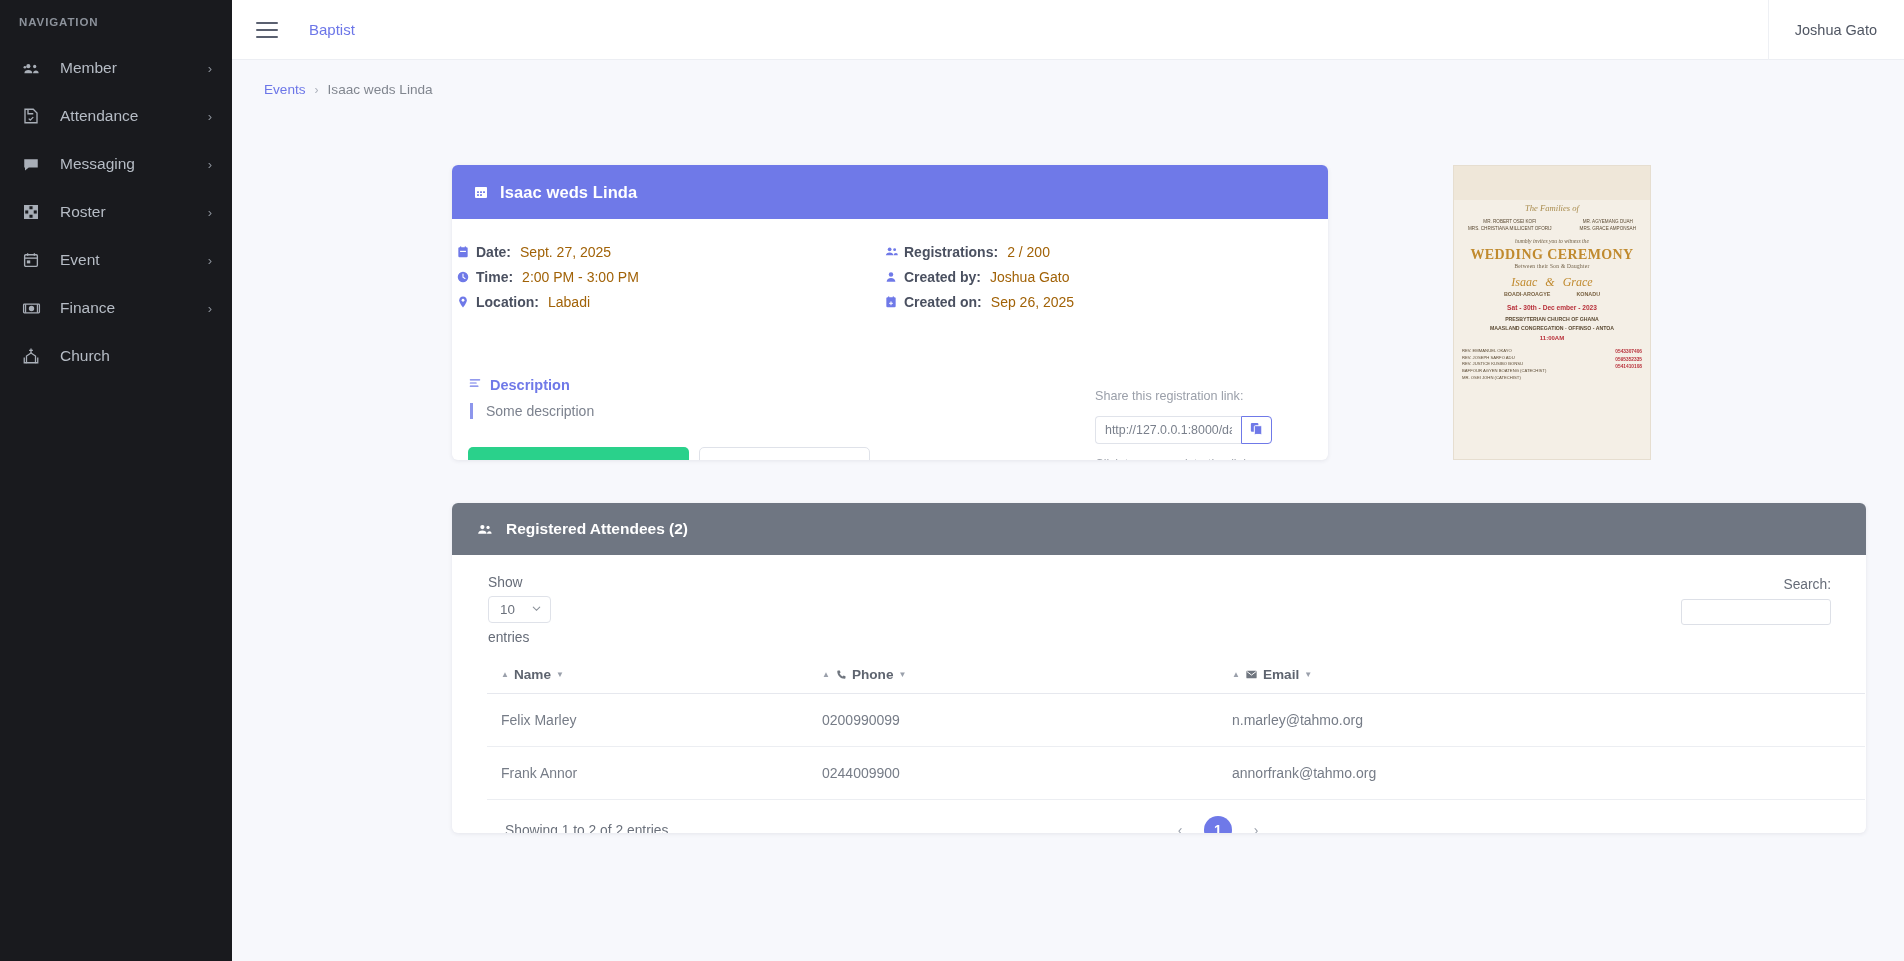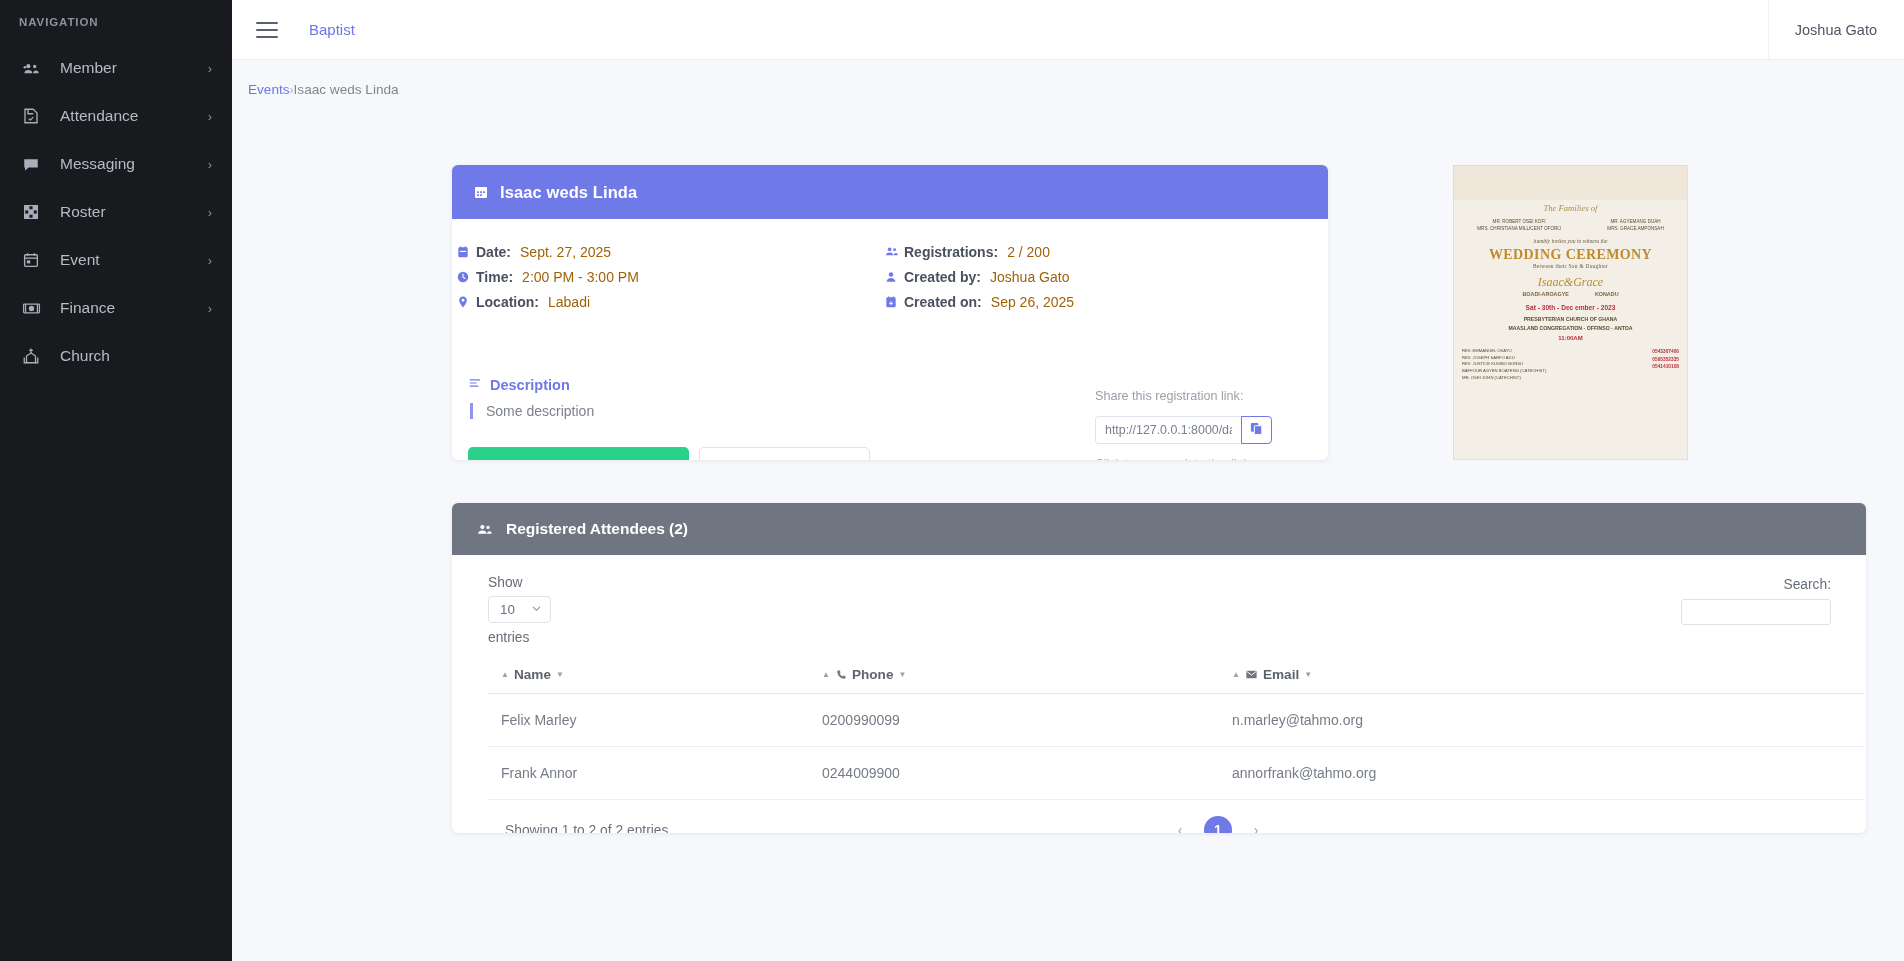--- a/index.html
+++ b/index.html
@@ -61,22 +61,22 @@
   }
 
   
   #content {
     position: absolute; left: 232px; top: 60px;
     width: 1672px; height: 901px;
     background: #f7f8fc;
     overflow: hidden;
   }
   #breadcrumb {
-    display: flex; align-items: center; 
-    padding: 22px 0 0 16px; font-size: 13.6px;
+    display: flex; align-items: center; gap: 9px;
+    padding: 22px 0 0 32px; font-size: 13.6px;
   }
   #breadcrumb .bc-link { color: #6c76e8; cursor: pointer; }
   #breadcrumb .bc-sep { color: #aeb3bd; font-size: 12px; }
   #breadcrumb .bc-current { color: #81868f; }
 
   
   #event-card {
     position: absolute; left: 220px; top: 105px;
     width: 876px; height: 295px;
     background: #fff; border-radius: 6px;
@@ -140,38 +140,38 @@
     width: 31px; height: 28px;
     border: 1px solid #6f79e8; border-radius: 0 4px 4px 0;
     background: #fff; display: flex; align-items: center; justify-content: center;
     cursor: pointer; color: #6f79e8;
   }
   #share-block .share-hint { margin-top: 13px; font-size: 12.2px; color: #a0a5ae; }
 
   
   #flyer {
     position: absolute; left: 1221px; top: 105px;
-    width: 235px; height: 295px;
+    width: 198px; height: 295px;
     background: #f4efe6;
     border: 1px solid #e6ded0;
     overflow: hidden;
     font-family: "Liberation Serif", serif;
     text-align: center;
   }
   #flyer .fl-top { height: 34px; background: #efe7d9; position: relative; }
   #flyer .fl-fam { font-size: 8.6px; color: #a98c4e; font-style: italic; margin-top: 3px; }
   #flyer .fl-parents {
     display: flex; justify-content: space-around; margin-top: 5px;
     font-size: 4.6px; color: #5b4a33; line-height: 1.55; font-family: "Liberation Sans", sans-serif;
   }
   #flyer .fl-inv { font-size: 5.6px; color: #6b5a40; margin-top: 6px; font-style: italic; }
   #flyer .fl-wed { font-size: 14px; color: #c08a2e; font-weight: bold; letter-spacing: .4px; margin-top: 3px; }
   #flyer .fl-bet { font-size: 5.4px; color: #6b5a40; letter-spacing: .3px; }
   #flyer .fl-names {
-    display: flex; justify-content: center; align-items: center; 
+    display: flex; justify-content: center; align-items: center; gap: 8px;
     margin-top: 6px; color: #c08a2e; font-style: italic; font-size: 12px;
   }
   #flyer .fl-surnames {
     display: flex; justify-content: center; gap: 26px; margin-top: 1px;
     font-size: 5.4px; color: #7a6343; font-weight: bold; font-family: "Liberation Sans", sans-serif;
   }
   #flyer .fl-date {
     margin-top: 7px; font-size: 6.6px; color: #b8303a; font-weight: bold;
     font-family: "Liberation Sans", sans-serif;
   }

